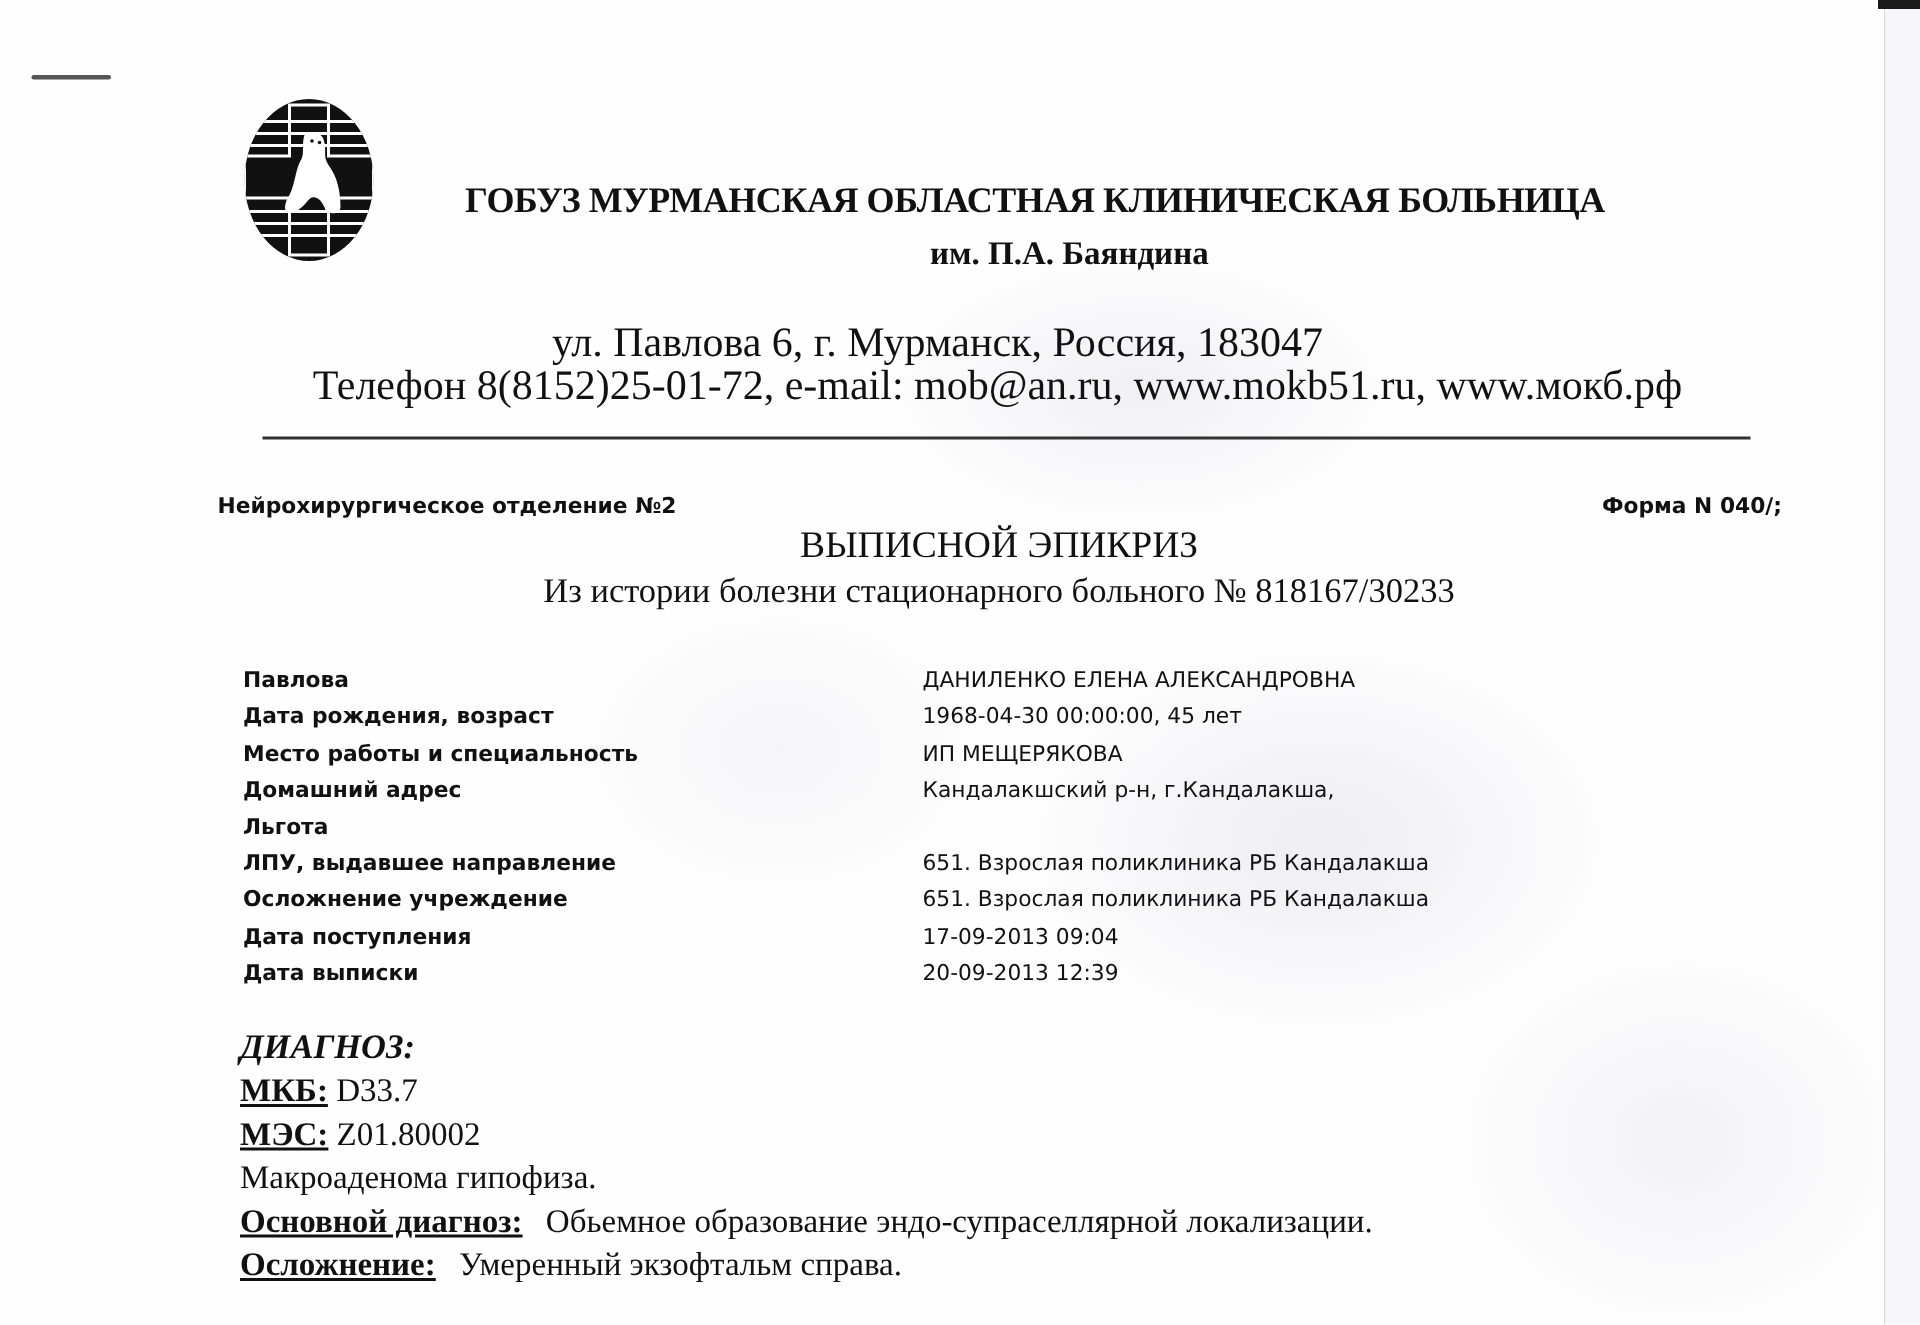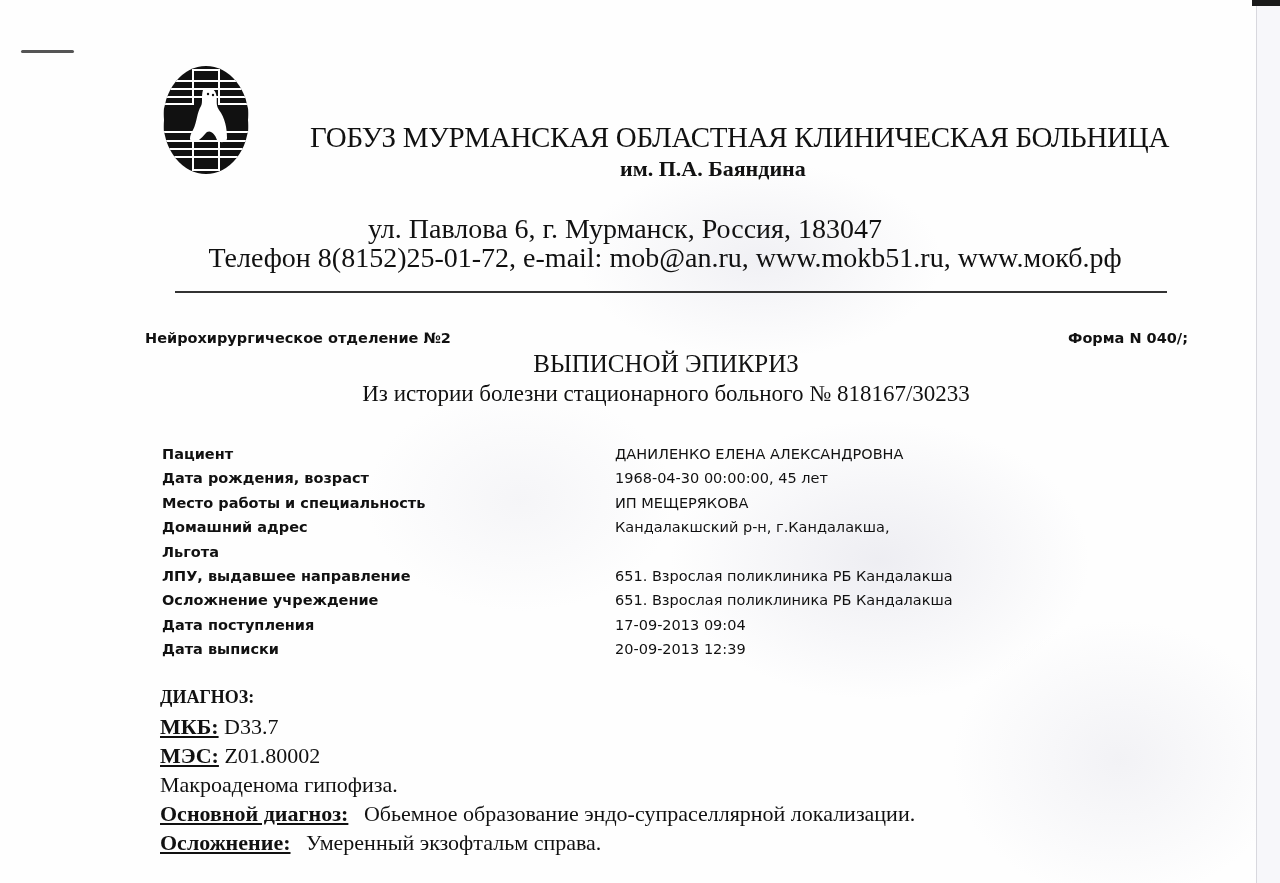--- a/index.html
+++ b/index.html
@@ -28,21 +28,21 @@
   }
   .scan-mark {
     position: absolute; left: 21px; top: 50px; width: 53px; height: 3px;
     background: #555; border-radius: 2px;
   }
   .logo {
     position: absolute; left: 163px; top: 66px; width: 86px; height: 108px;
   }
   .hosp-title {
     position: absolute; left: 310px; top: 121px; width: 840px;
-    font-size: 29px; font-weight: normal; letter-spacing: -0.3px; white-space: nowrap;
+    font-size: 24px; font-weight: bold; letter-spacing: -0.3px; white-space: nowrap;
   }
   .hosp-sub {
     position: absolute; left: 620px; top: 156px;
     font-size: 22px; font-weight: bold; white-space: nowrap;
   }
   .addr {
     position: absolute; left: 0; width: 1256px; text-align: center;
     font-size: 28px; white-space: nowrap;
   }
   .addr.l1 { top: 213px; left: 100px; width: 1050px; }
@@ -74,21 +74,21 @@
     font-family: "DejaVu Sans", sans-serif; font-size: 14.5px;
   }
   .info-row { display: flex; height: 24.4px; line-height: 24.4px; }
   .info-label { width: 453px; font-weight: bold; white-space: nowrap; }
   .info-value { white-space: nowrap; }
   .diag {
     position: absolute; left: 160px; top: 683px; width: 1000px;
     font-size: 22px;
   }
   .diag-line { height: 29px; line-height: 29px; white-space: nowrap; }
-  .diag-head { font-weight: bold; font-size: 18px; }
+  .diag-head { font-weight: bold; font-size: 23px; font-style: italic; }
   .u { text-decoration: underline; font-weight: bold; text-underline-offset: 2px; }
   .diag-line .gap { display: inline-block; width: 10px; }
 </style>
 </head>
 <body>
 
 <div class="page">
 
   <div class="scan-mark"></div>
 
@@ -127,21 +127,21 @@
   <div class="rule"></div>
 
   <div class="dept">Нейрохирургическое отделение №2</div>
   <div class="form-no">Форма N 040/;</div>
 
   <div class="doc-title">ВЫПИСНОЙ ЭПИКРИЗ</div>
   <div class="doc-sub">Из истории болезни стационарного больного № 818167/30233</div>
 
   <div class="info">
     <div class="info-row">
-      <span class="info-label">Пациент</span>
+      <span class="info-label">Павлова</span>
       <span class="info-value">ДАНИЛЕНКО ЕЛЕНА АЛЕКСАНДРОВНА</span>
     </div>
     <div class="info-row">
       <span class="info-label">Дата рождения, возраст</span>
       <span class="info-value">1968-04-30 00:00:00, 45 лет</span>
     </div>
     <div class="info-row">
       <span class="info-label">Место работы и специальность</span>
       <span class="info-value">ИП МЕЩЕРЯКОВА</span>
     </div>

